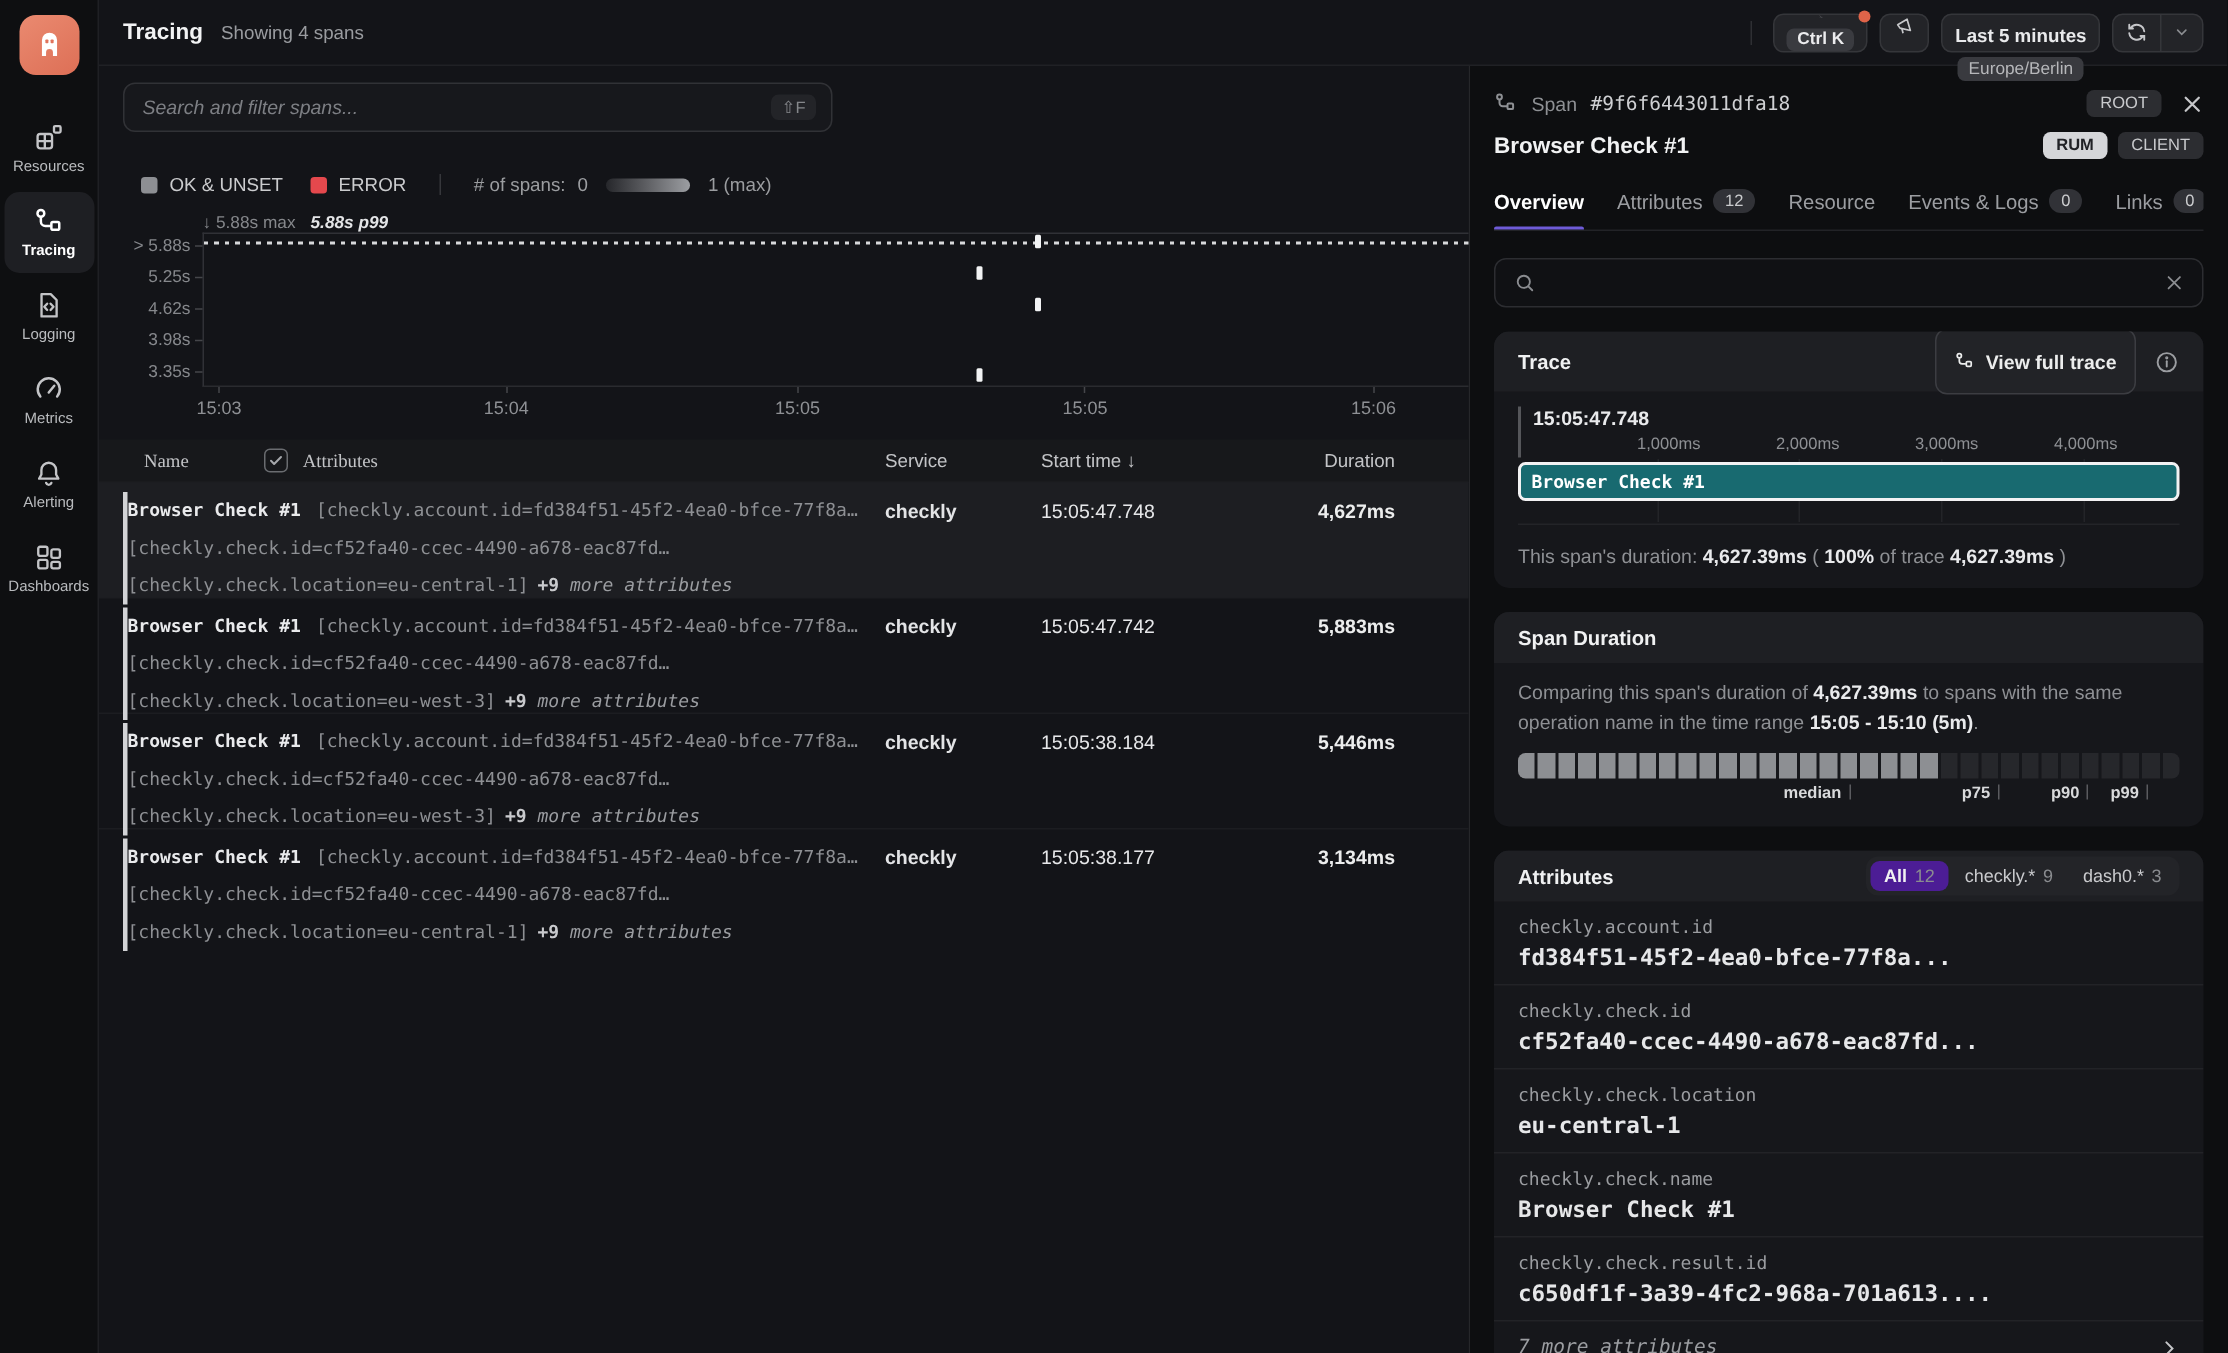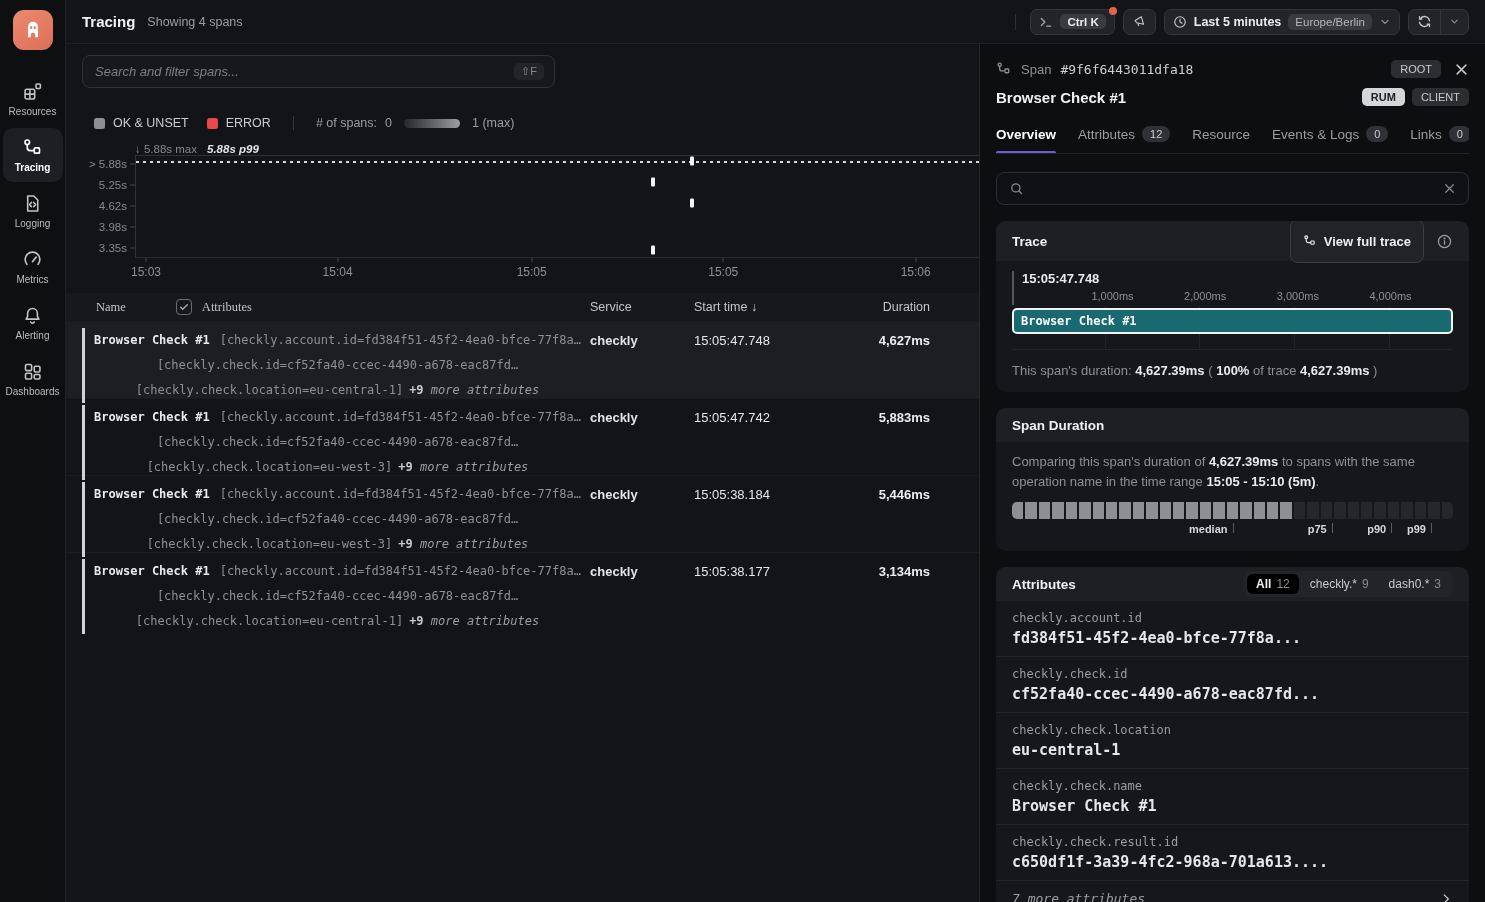--- a/index.html
+++ b/index.html
@@ -25,21 +25,21 @@
 
   
   .right { flex:1; display:flex; flex-direction:column; }
   .topbar { height:44px; border-bottom:1px solid #202125; display:flex; align-items:center;
     padding:0 16px; background:#131418; flex:none; }
   .tb-title { font-size:15px; font-weight:700; color:#f2f3f4; }
   .tb-sub { font-size:12.5px; color:#9a9ca0; margin-left:12px; }
   .tb-controls { margin-left:auto; display:flex; align-items:center; gap:8px; }
   .tb-sep { width:1px; height:16px; background:#2e2f33; margin-right:6px; }
   .tbtn { position:relative; height:26px; display:flex; align-items:center; gap:7px; padding:0 8px;
-    background:#232428; border:1px solid #35363a; border-radius:7px; color:#c6c7ca; cursor:pointer; font-size:12.5px; }
+    background:#232428; border:1px solid #35363a; border-radius:7px; color:#c6c7ca; cursor:pointer; font-size:12.5px;flex-direction:column; }
   .kbd { background:#3a3b40; border-radius:5px; padding:1.5px 7px; font-size:11.5px; font-weight:700; color:#ececee; }
   .red-dot { position:absolute; top:-3px; right:-3px; width:8px; height:8px; border-radius:50%; background:#e06449; }
   .tr-label { font-weight:700; color:#e9eaec; font-size:12.5px; }
   .tz-badge { background:#393a3f; border-radius:5px; padding:2px 7px; font-size:11.5px; color:#b6b7ba; }
   .split { display:flex; align-items:stretch; height:26px; background:#232428; border:1px solid #35363a; border-radius:7px; }
   .split > div { display:flex; align-items:center; padding:0 8px; cursor:pointer; color:#c6c7ca; }
   .split > div + div { border-left:1px solid #35363a; }
 
   .content { flex:1; display:flex; min-height:0; }
 
@@ -81,21 +81,21 @@
   .thead, .trow { display:grid; grid-template-columns:minmax(0,1fr) 104px 132px 104px;
     padding-left:14px; padding-right:49px; }
   .thead { height:28px; align-items:center; background:#17181b; font-size:12.5px; color:#c3c4c7; }
   .th-name { display:flex; align-items:center; gap:50px; padding-left:16px;font-family:Liberation Serif, serif; }
   .chkbox { width:16px; height:16px; border:1.5px solid #6a6c70; border-radius:4px;
     display:flex; align-items:center; justify-content:center; cursor:pointer; }
   .chkbox svg { stroke:#a6a8ac; }
   .th-dur { text-align:right; }
   .trow { height:77px; padding-top:6px; border-top:1px solid #1c1d21; cursor:pointer; }
   .trow.selected { background:#1d1e22; }
-  .name-cell { border-left:3px solid #d2d3d6; margin-left:2px; min-width:0;text-align:center; }
+  .name-cell { border-left:3px solid #d2d3d6; margin-left:2px; min-width:0; }
   .nline { line-height:25px; white-space:nowrap; overflow:hidden; font-size:12px; color:#8e9094; }
   .span-name { font-weight:700; font-size:12px; color:#e9eaec; margin-right:10px; }
   .plus9 { color:#c9cacd; font-weight:700; margin-left:6px; }
   .moreattr { font-style:italic; color:#9b9da1; }
   .svc-cell { font-size:13px; font-weight:600; color:#e3e4e6; line-height:25px; }
   .time-cell { font-size:13px; color:#e6e7e9; line-height:25px; }
   .dur-cell { font-size:13px; font-weight:700; color:#eceded; text-align:right; line-height:25px; }
 
   
   .panel { width:506px; flex:none; background:#0d0e10; border-left:1px solid #26272a;
@@ -155,21 +155,21 @@
   .seg:first-child { border-radius:5px 0 0 5px; }
   .seg:last-child { border-radius:0 5px 5px 0; }
   .pct-row { position:relative; height:16px; margin-top:2px; }
   .pct-tick { position:absolute; top:2px; width:1px; height:10px; background:#5a5b5f; }
   .pct-lab { position:absolute; top:2px; transform:translateX(-100%); padding-right:5px;
     font-size:11px; font-weight:700; color:#d9dadc; }
 
   .pill-group { margin-left:auto; background:#232428; border-radius:8px; padding:3px; display:flex; gap:2px; }
   .pill { border-radius:6px; padding:3px 9px; font-size:12px; color:#c9cacd; cursor:pointer; display:flex; gap:5px; }
   .pill .cnt { color:#8a8c90; }
-  .pill.active { background:#000000; }
+  .pill.active { background:#4c1d95; }
   .pill.active .lab { font-weight:700; color:#f0f1f2; }
   .attr-row { padding:10px 16px; border-top:1px solid #222327; }
   .attr-row:first-child { border-top:none; }
   .attr-key { font-size:12px; color:#9b9da1; line-height:14px; }
   .attr-val { font-size:15px; font-weight:700; color:#e6e7e9; line-height:15px; margin-top:6px; }
   .attr-foot { padding:10px 16px; border-top:1px solid #222327; display:flex; align-items:center; cursor:pointer; }
   .attr-more { font-size:13px; font-style:italic; color:#9b9da1; }
   .attr-foot svg { margin-left:auto; }
 </style>
 </head>

